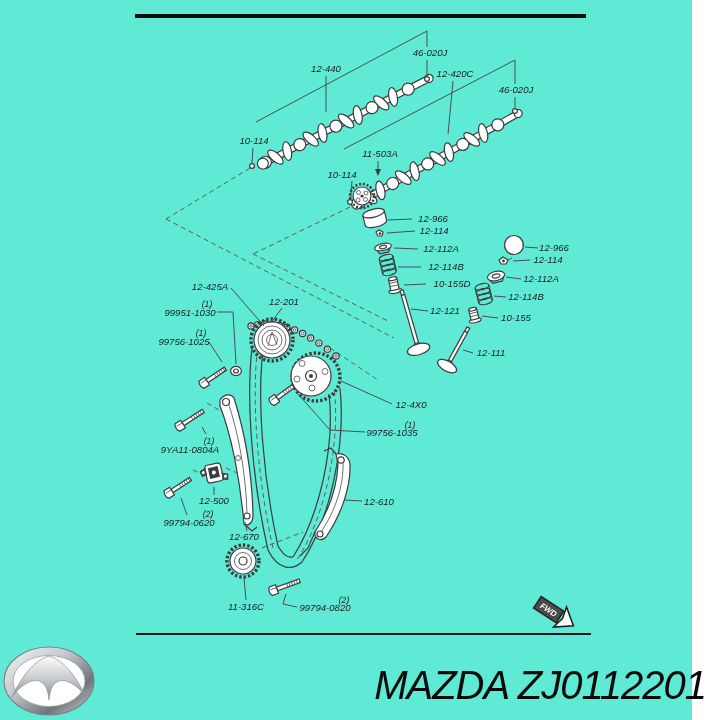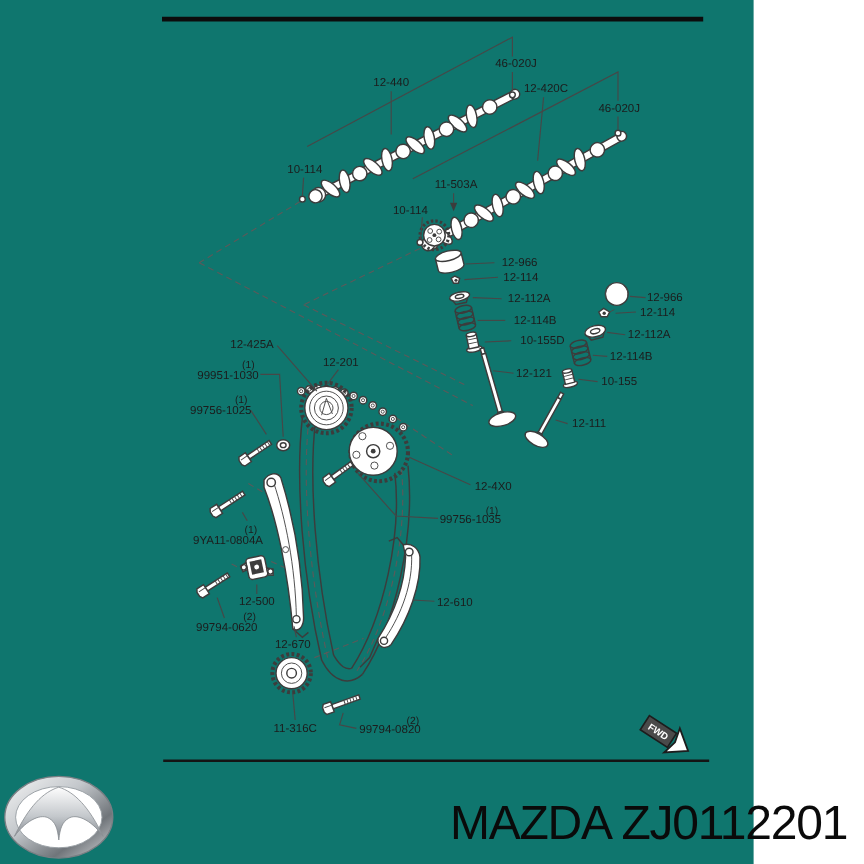--- a/index.html
+++ b/index.html
@@ -1,16 +1,16 @@
 <!DOCTYPE html>
 <html><head>
 <meta charset="utf-8">
 <style>
   html,body{margin:0;padding:0;background:#fff;width:720px;height:720px;overflow:hidden;}
-  .page{position:relative;width:628px;height:720px;background:#0f766e;font-family:"Liberation Sans",sans-serif;}
+  .page{position:relative;width:692px;height:720px;background:#5eead4;font-family:"Liberation Sans",sans-serif;font-style:italic;}
   svg{display:block;}
   .outline{fill:#ffffff;stroke:#3c3c3c;stroke-width:1.2;}
   .solid{fill:#3c3c3c;stroke:none;}
   .line{fill:none;stroke:#3c3c3c;stroke-width:1.2;}
   .thin{fill:none;stroke:#4a4a4a;stroke-width:0.8;}
   .ld{fill:none;stroke:#474747;stroke-width:0.95;}
   .dash{fill:none;stroke:#5a5a5a;stroke-width:0.95;stroke-dasharray:5 3.5;}
   .teeth{fill:none;stroke:#3c3c3c;stroke-width:3.4;stroke-dasharray:2.4 2;}
   .teeth-sm{fill:none;stroke:#3c3c3c;stroke-width:2.6;stroke-dasharray:2 1.8;}
   .lbl{font-family:"Liberation Sans",sans-serif;font-size:9.6px;fill:#1c1c1c;}

